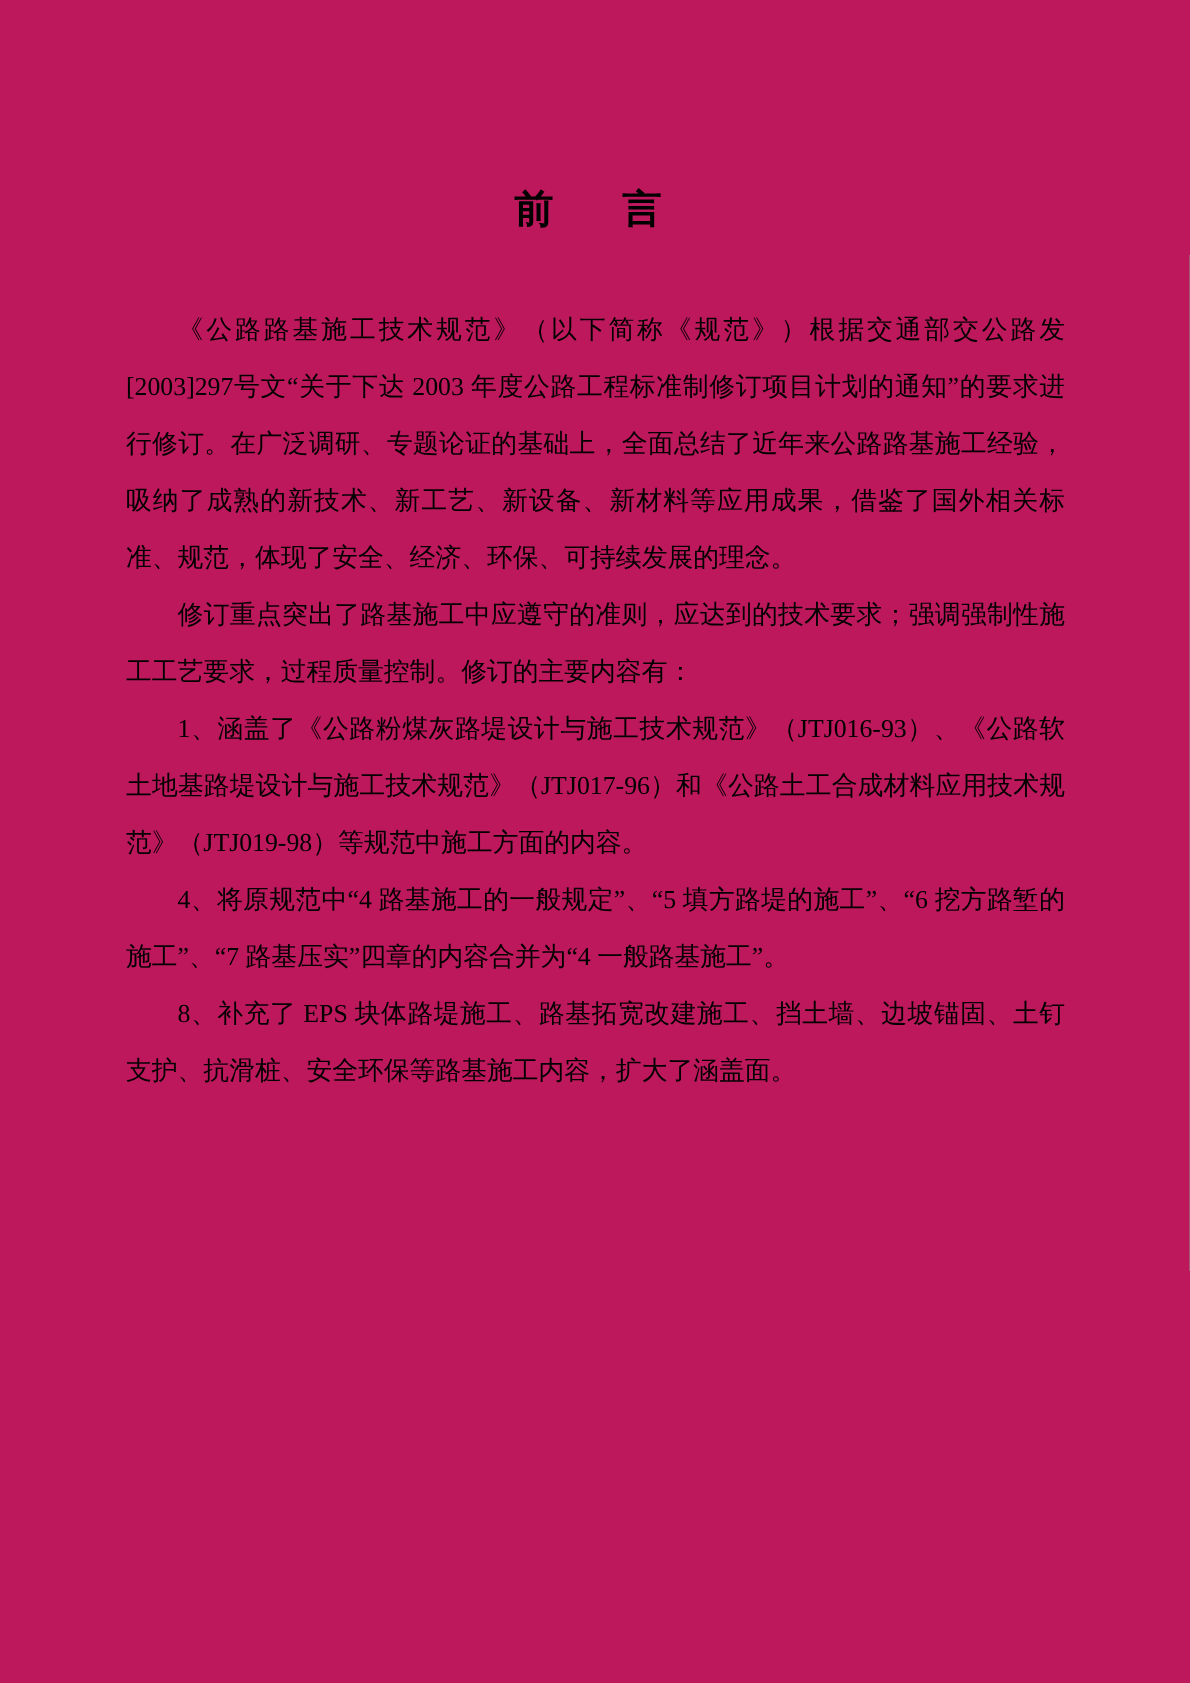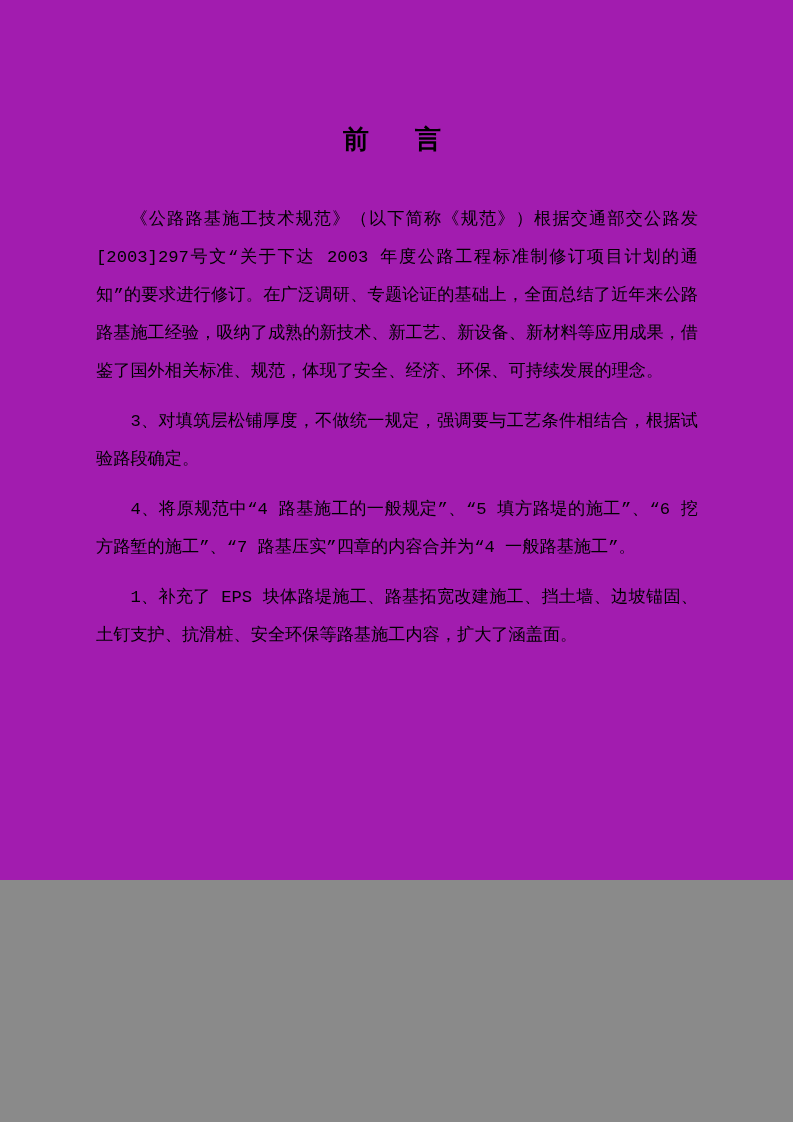--- a/index.html
+++ b/index.html
@@ -5,22 +5,22 @@
   html, body {
     margin: 0;
     padding: 0;
     background: #8a8a8a;
   }
   body {
     font-family: "Liberation Serif", "DejaVu Serif", serif;
   }
   .page {
     width: 793px;
-    height: 880px;
-    background: #a21caf;
+    height: 1122px;
+    background: #be185d;
     margin: 0 auto;
     position: relative;
     box-sizing: border-box;
     overflow: hidden;
   }
   .content {
     position: absolute;
     left: 84px;
     top: 0;
     width: 626px;
@@ -34,33 +34,34 @@
     margin-bottom: 0;
     color: #000;
     font-family: "DejaVu Serif", "Liberation Serif", serif;
   }
   .para {
     font-size: 17.2px;
     line-height: 38px;
     color: #000;
     text-align: justify;
     text-justify: inter-ideograph;
-    margin: 12px;
+    margin: 0;
     text-indent: 2em;
-    font-family: Liberation Mono, monospace;
+    font-family: Liberation Serif, serif;
   }
   .para.first {
     margin-top: 44px;
   }
 </style>
 </head>
 <body>
 
 <div class="page">
   <div class="content">
     <h1 class="doc-title">前　言</h1>
 
     <p class="para first">《公路路基施工技术规范》（以下简称《规范》）根据交通部交公路发[2003]297号文“关于下达 2003 年度公路工程标准制修订项目计划的通知”的要求进行修订。在广泛调研、专题论证的基础上，全面总结了近年来公路路基施工经验，吸纳了成熟的新技术、新工艺、新设备、新材料等应用成果，借鉴了国外相关标准、规范，体现了安全、经济、环保、可持续发展的理念。</p>
-    <p class="para">3、对填筑层松铺厚度，不做统一规定，强调要与工艺条件相结合，根据试验路段确定。</p>
+    <p class="para">修订重点突出了路基施工中应遵守的准则，应达到的技术要求；强调强制性施工工艺要求，过程质量控制。修订的主要内容有：</p>
+    <p class="para">1、涵盖了《公路粉煤灰路堤设计与施工技术规范》（JTJ016-93）、《公路软土地基路堤设计与施工技术规范》（JTJ017-96）和《公路土工合成材料应用技术规范》（JTJ019-98）等规范中施工方面的内容。</p>
     <p class="para">4、将原规范中“4 路基施工的一般规定”、“5 填方路堤的施工”、“6 挖方路堑的施工”、“7 路基压实”四章的内容合并为“4 一般路基施工”。</p>
-    <p class="para">1、补充了 EPS 块体路堤施工、路基拓宽改建施工、挡土墙、边坡锚固、土钉支护、抗滑桩、安全环保等路基施工内容，扩大了涵盖面。</p>
+    <p class="para">8、补充了 EPS 块体路堤施工、路基拓宽改建施工、挡土墙、边坡锚固、土钉支护、抗滑桩、安全环保等路基施工内容，扩大了涵盖面。</p>
   </div>
 </div>
 
 </body></html>

